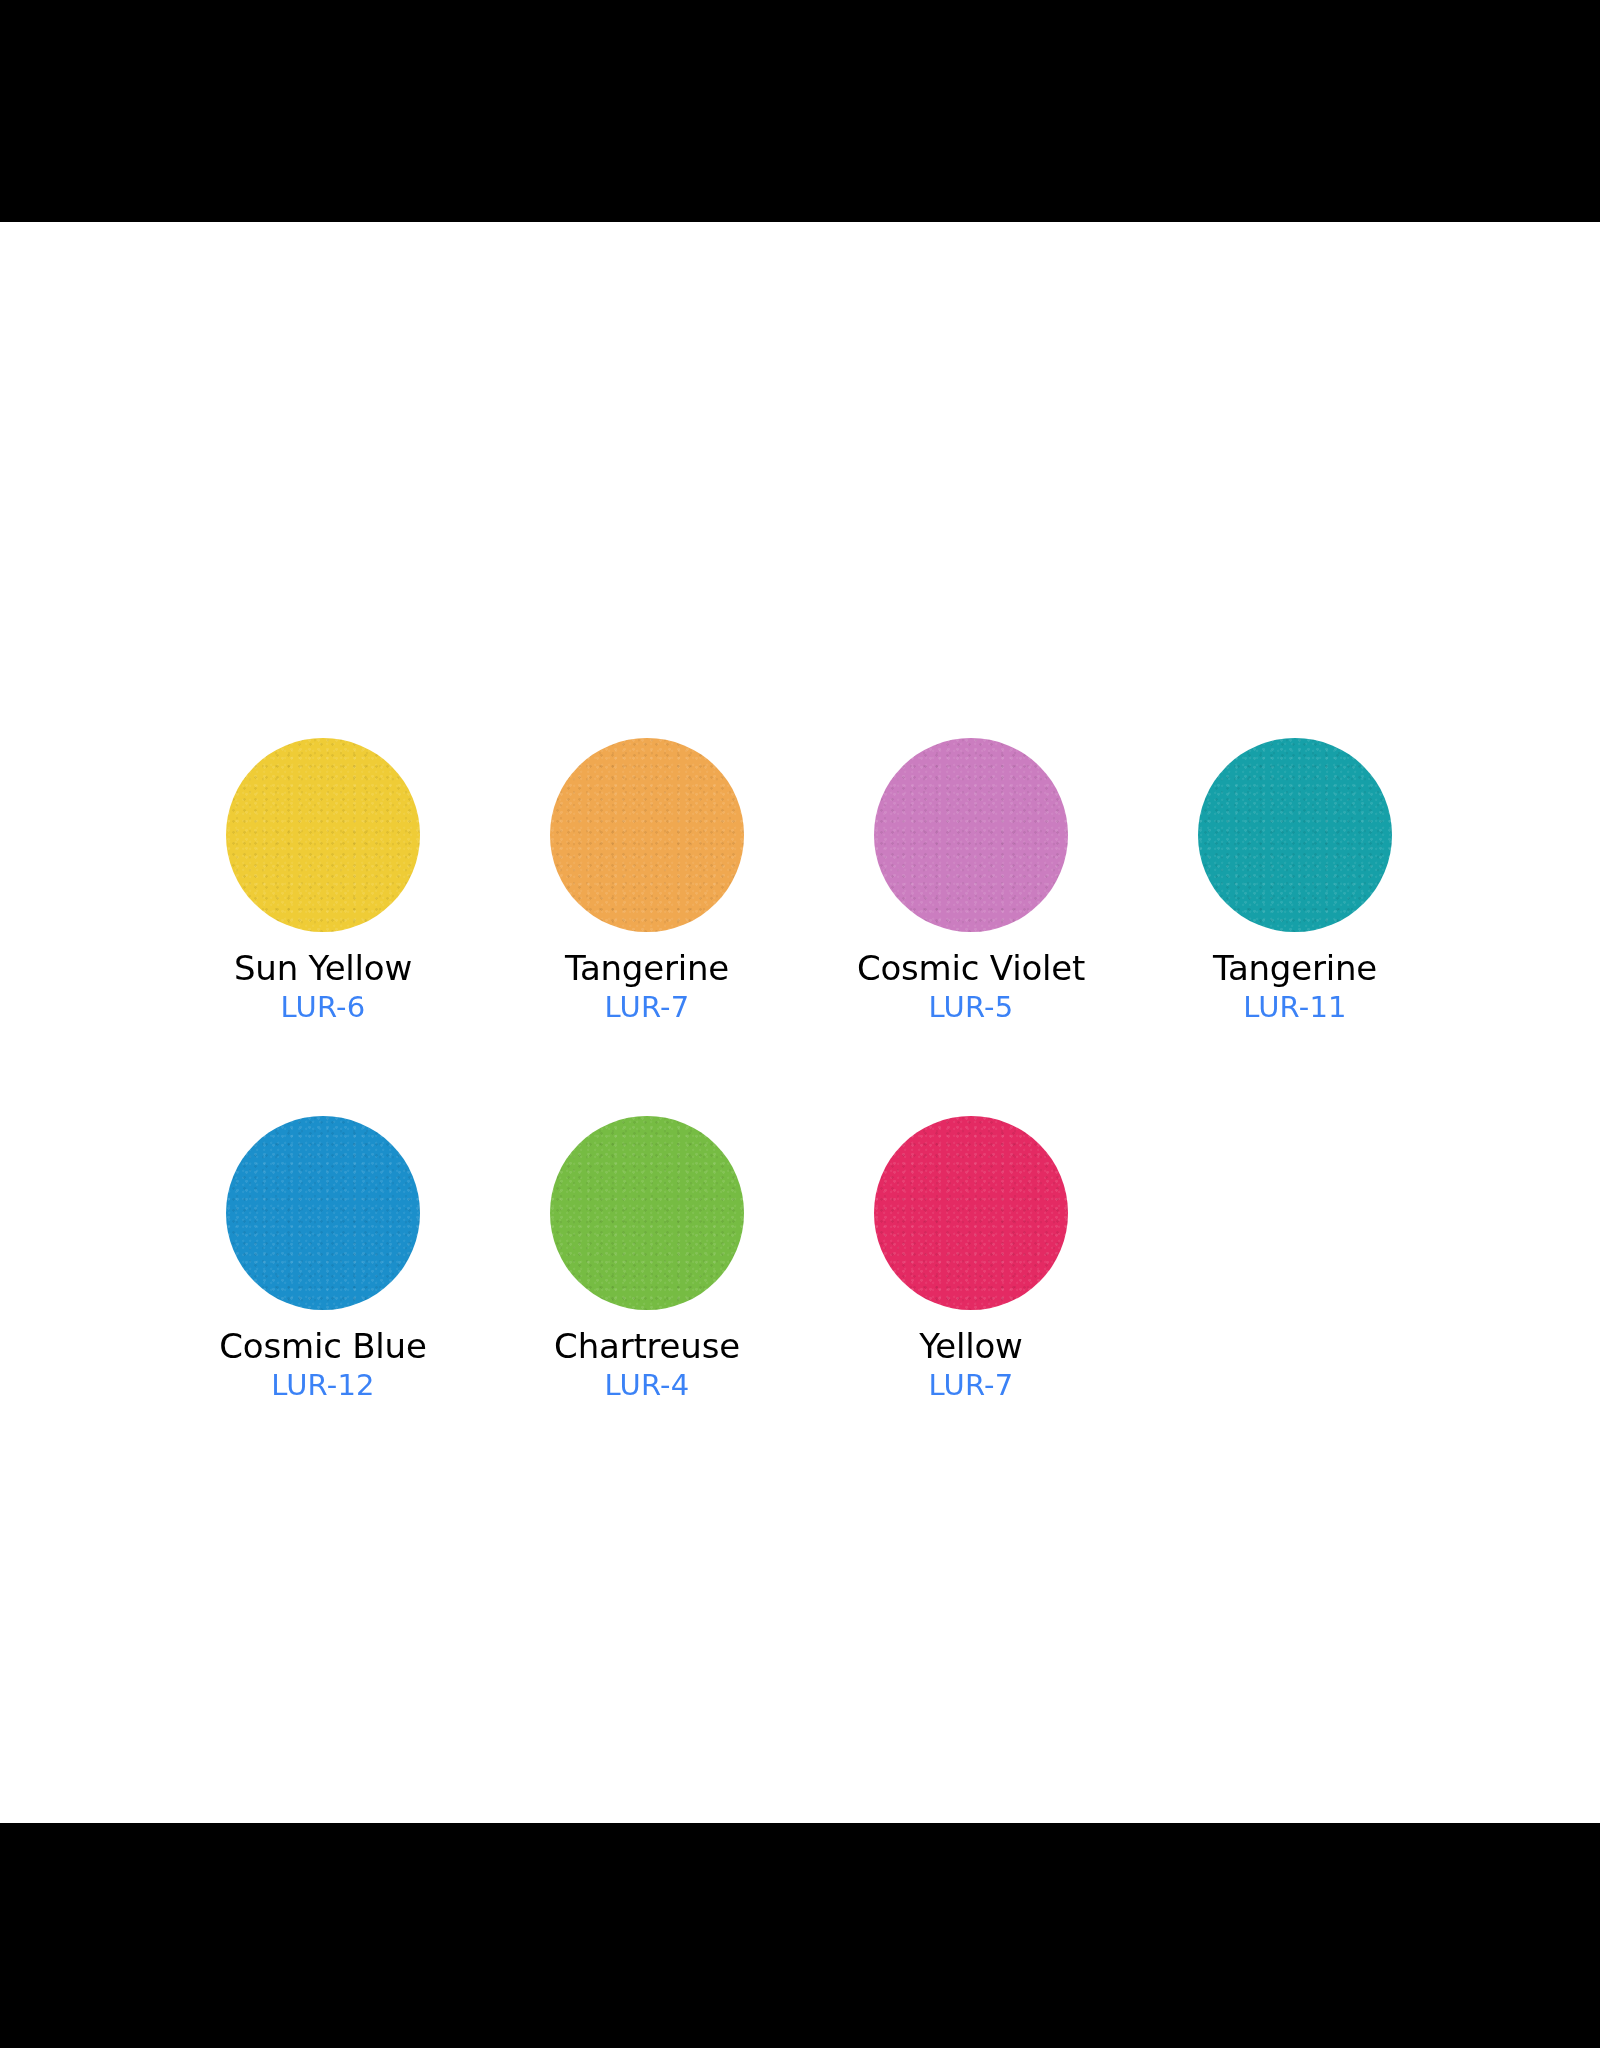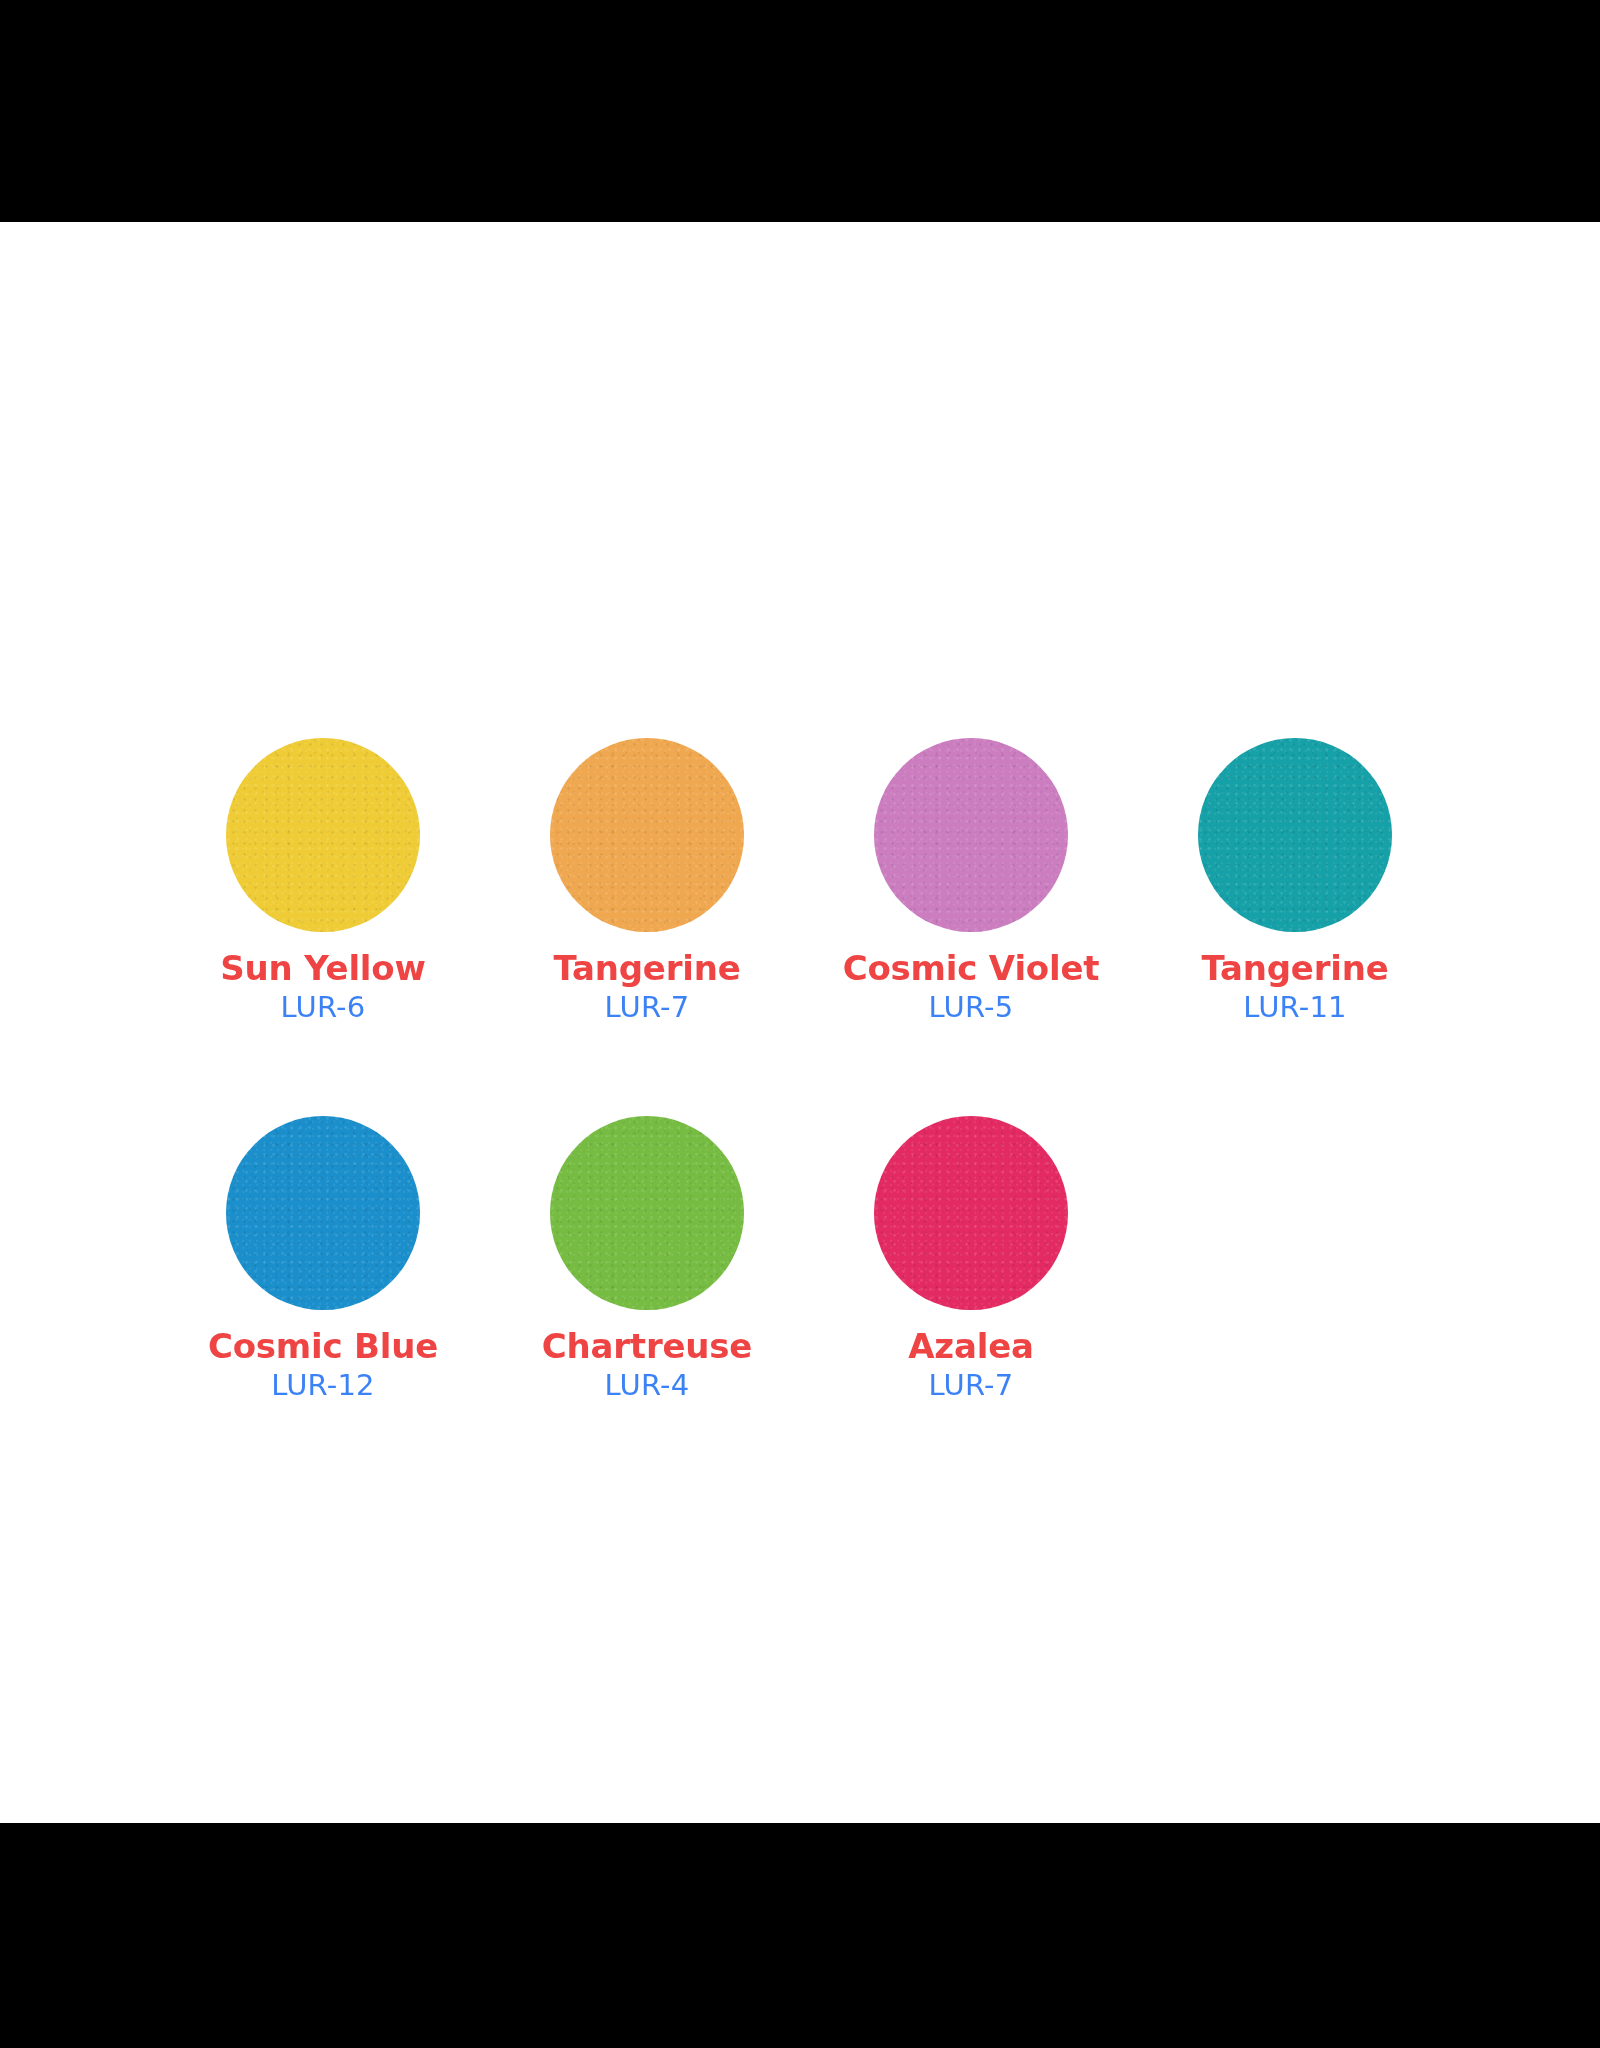--- a/index.html
+++ b/index.html
@@ -68,22 +68,22 @@
       radial-gradient(circle at 28% 26%, rgba(255,255,255,0.10) 0 1.2px, transparent 1.6px),
       radial-gradient(circle at 68% 58%, rgba(0,0,0,0.07) 0 1.1px, transparent 1.5px),
       radial-gradient(circle at 46% 82%, rgba(255,255,255,0.07) 0 1.0px, transparent 1.4px),
       radial-gradient(circle at 84% 18%, rgba(0,0,0,0.05) 0 1.0px, transparent 1.4px);
     background-size: 9px 9px, 11px 11px, 7px 7px, 13px 13px;
   }
   .swatch-name {
     margin-top: 16px;
     font-size: 34px;
     line-height: 40px;
-    font-weight: 700;
-    color: #ef4444;
+    font-weight: 400;
+    color: #000000;
     letter-spacing: -0.2px;
     white-space: nowrap;
     text-align: center;
   }
   .swatch-code {
     margin-top: 2px;
     font-size: 29px;
     line-height: 34px;
     font-weight: 400;
     color: #3b82f6;
@@ -135,21 +135,21 @@
       </div>
 
       <div class="swatch">
         <div class="swatch-dot" style="background-color: rgb(118, 188, 67);"></div>
         <div class="swatch-name">Chartreuse</div>
         <div class="swatch-code">LUR-4</div>
       </div>
 
       <div class="swatch">
         <div class="swatch-dot" style="background-color: rgb(228, 42, 99);"></div>
-        <div class="swatch-name">Azalea</div>
+        <div class="swatch-name">Yellow</div>
         <div class="swatch-code">LUR-7</div>
       </div>
 
     </div>
   </div>
 
   <div class="letterbox bottom"></div>
 
 </div>
 

